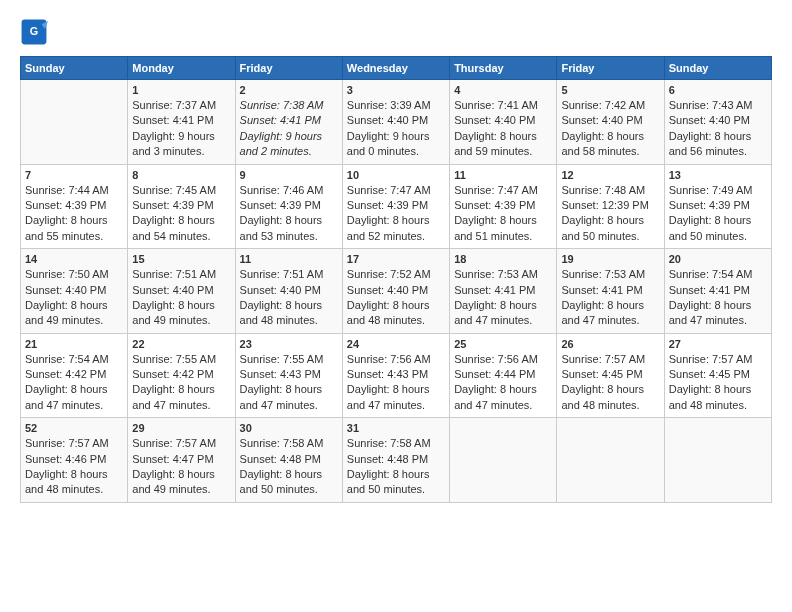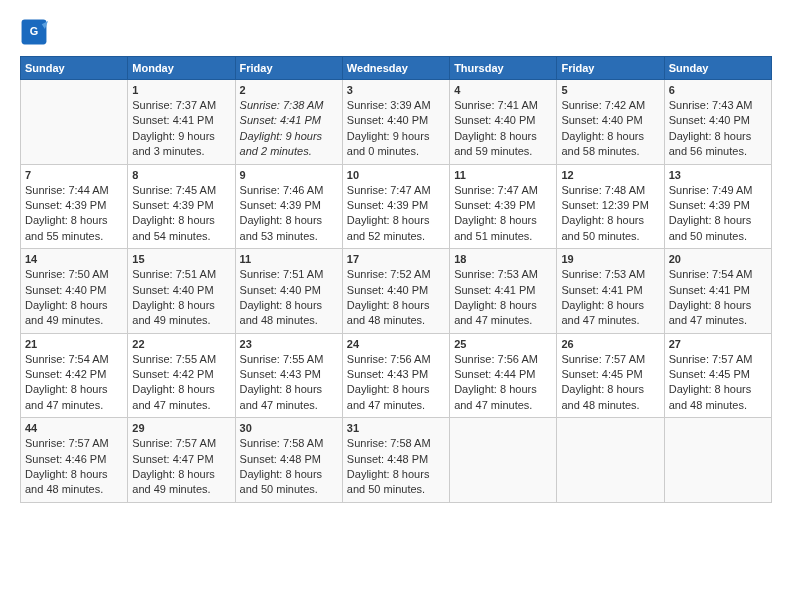--- a/index.html
+++ b/index.html
@@ -321,21 +321,21 @@
           <td>
             <span class="day-num">27</span>
             <div class="cell-info" style="white-space: pre-line;">Sunrise: 7:57 AM
 Sunset: 4:45 PM
 Daylight: 8 hours
 and 48 minutes.</div>
           </td>
         </tr>
         <tr>
           <td>
-            <span class="day-num">44</span>
+            <span class="day-num">52</span>
             <div class="cell-info" style="white-space: pre-line;">Sunrise: 7:57 AM
 Sunset: 4:46 PM
 Daylight: 8 hours
 and 48 minutes.</div>
           </td>
           <td>
             <span class="day-num">29</span>
             <div class="cell-info" style="white-space: pre-line;">Sunrise: 7:57 AM
 Sunset: 4:47 PM
 Daylight: 8 hours

